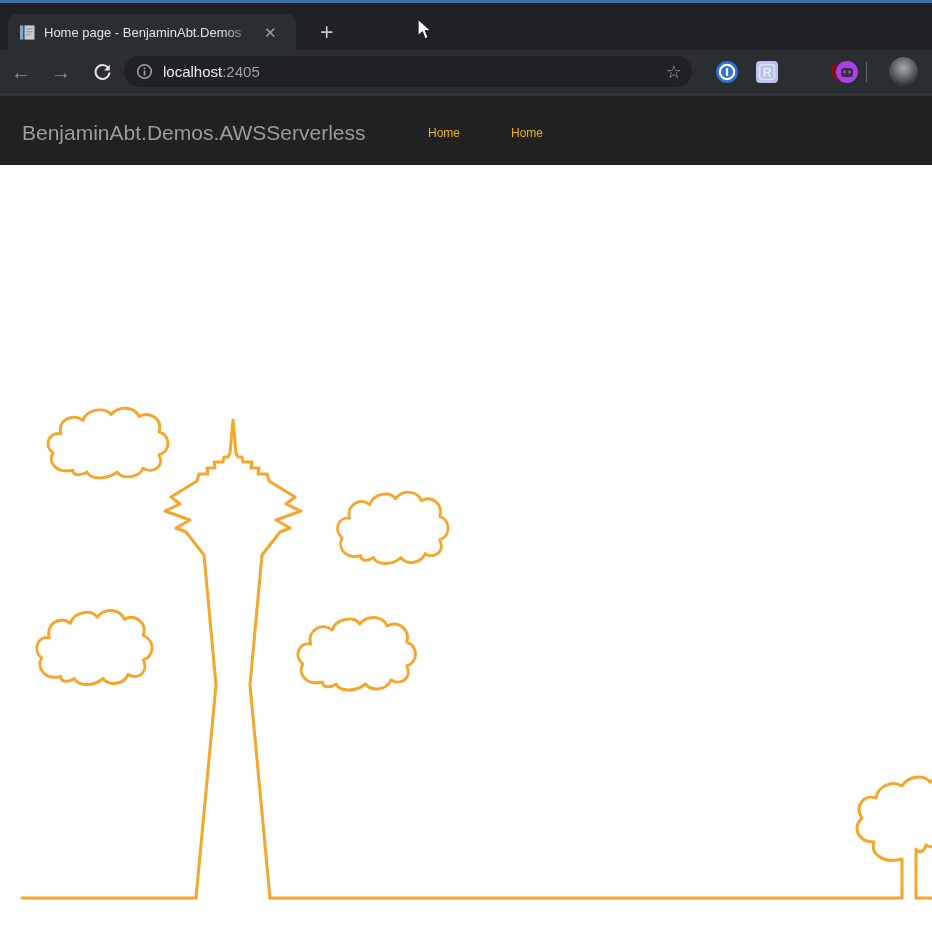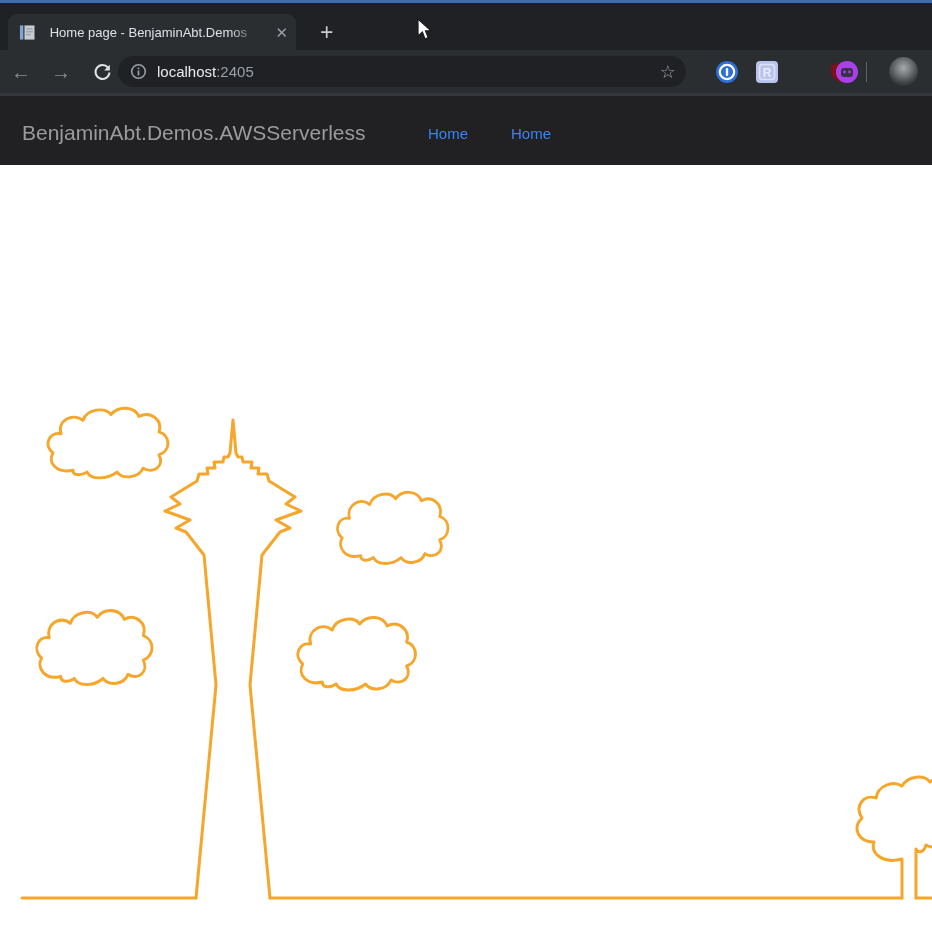--- a/index.html
+++ b/index.html
@@ -10,62 +10,62 @@
     background: #fff; overflow: hidden;
   }
   .browser { position: relative; width: 932px; height: 941px; }
 
   
   .top-edge { position:absolute; left:0; top:0; width:932px; height:3px; background:#3e6fa9; }
   .tabstrip { position:absolute; left:0; top:3px; width:932px; height:47px; background:#202124; }
   .tab {
     position:absolute; left:8px; top:11px; width:288px; height:36px;
     background:#2b2e31; border-radius:9px 9px 0 0;
-    display:flex; align-items:center; padding:0 8px 0 11px;justify-content:space-between;
+    display:flex; align-items:center; padding:0 8px 0 11px;
   }
   .favicon { width:17px; height:17px; margin-right:8px; flex:0 0 auto; }
   .tab-title {
     color:#dee1e6; font-size:13px; white-space:nowrap; overflow:hidden;
     width:218px;
     -webkit-mask-image: linear-gradient(to right,#000 82%,transparent 97%);
     mask-image: linear-gradient(to right,#000 82%,transparent 97%);
   }
   .tab-close { color:#9aa0a6; font-size:15px; line-height:1; margin-left:2px; cursor:default; }
   .new-tab { position:absolute; left:320px; top:18px; color:#c7cacd; font-size:23px; font-weight:300; line-height:22px; }
   .win-controls { position:absolute; right:0; top:3px; height:44px; }
   .cursor-arrow { position:absolute; left:417px; top:15px; }
 
   
   .toolbar { position:absolute; left:0; top:50px; width:932px; height:43px; background:#2b2e31; }
   .toolbar-sep { position:absolute; left:0; top:93px; width:932px; height:3px; background:#34373b; }
   .nav-btn { position:absolute; top:7px; width:30px; height:30px; display:flex; align-items:center; justify-content:center; border-radius:50%; }
   .nav-glyph { font-size:20px; color:#8b8f94; line-height:1; }
   .omnibox {
-    position:absolute; left:118px; top:6px; width:568px; height:31px;
+    position:absolute; left:124px; top:6px; width:568px; height:31px;
     background:#202124; border-radius:16px;
     display:flex; align-items:center; padding:0 10px 0 12px;justify-content:space-between;
   }
   .url { font-size:15px; white-space:nowrap; flex:1 1 auto; }
   .url-host { color:#e8eaed; }
   .url-port { color:#9aa0a6; }
   .star-glyph { font-size:18px; color:#9aa0a6; line-height:1; }
   .ext-btn { position:absolute; top:9px; width:26px; height:26px; display:flex; align-items:center; justify-content:center; }
   .ext-sep { position:absolute; left:866px; top:12px; width:1px; height:20px; background:#5f6368; }
   .avatar {
     position:absolute; left:889px; top:7px; width:29px; height:29px; border-radius:50%;
     background: radial-gradient(circle at 50% 38%, #a7aaad 0%, #7d8083 28%, #3b3e41 68%, #26282b 100%);
   }
 
   
   .site-navbar {
     position:absolute; left:0; top:96px; width:932px; height:74px; background:#212123;
     display:flex; align-items:center;
   }
   .brand { color:#9b9b9d; font-size:21px; margin-left:22px; }
-  .nav-link { color:#3b82f6; font-size:15px; position:absolute; top:50%; transform:translateY(-50%); }
+  .nav-link { color:#eab308; font-size:12px; position:absolute; top:50%; transform:translateY(-50%); }
   .nav-link.home { left:428px; }
   .nav-link.help { left:511px; }
   .content { position:absolute; left:0; top:165px; width:932px; height:776px; background:#ffffff; overflow:hidden; }
 </style>
 </head>
 <body>
 
 <div class="browser">
   <div class="top-edge"></div>
 

